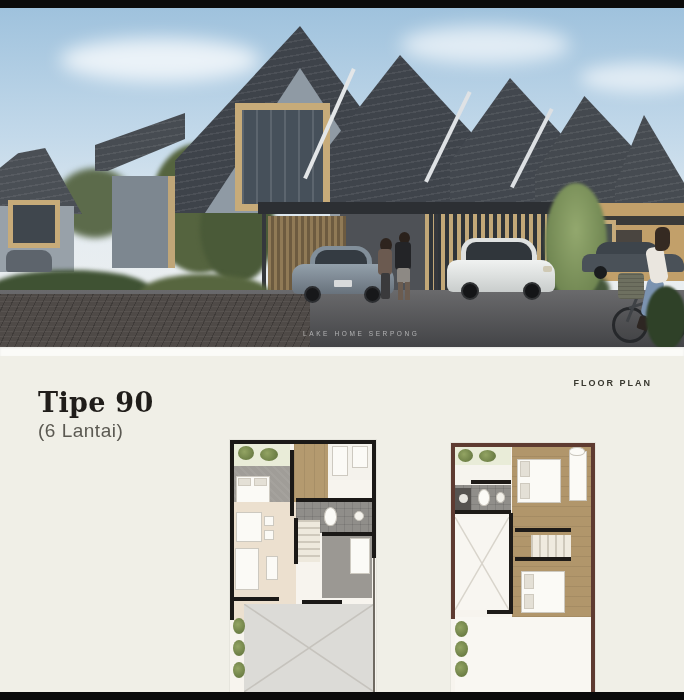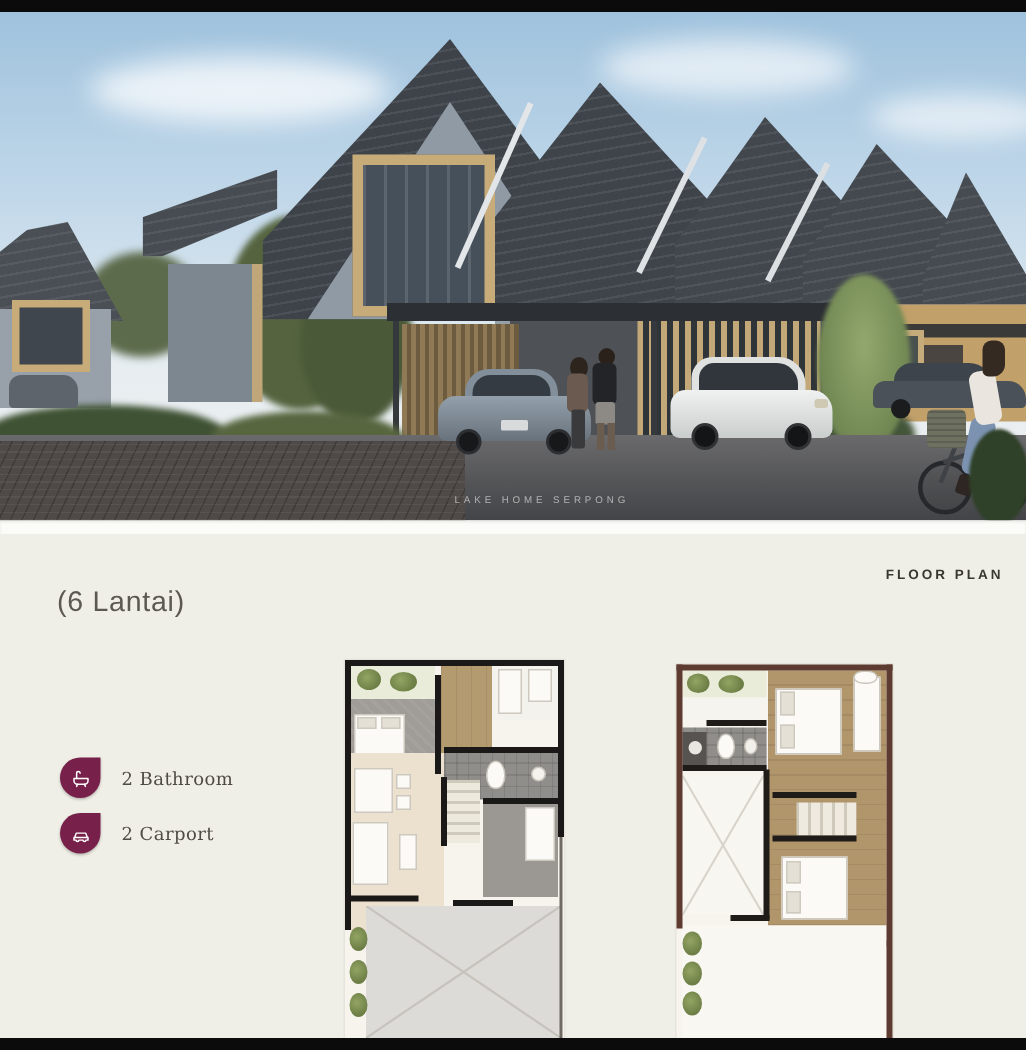--- a/index.html
+++ b/index.html
@@ -173,48 +173,29 @@
 
   <div class="a blob" style="left:646px;top:278px;width:40px;height:64px;background:#2f4128;filter:blur(1px);"></div>
 
   <div class="a watermark" style="left:303px;top:322px;">LAKE HOME SERPONG</div>
 </div>
 
 <div class="a gap"></div>
 
 <div class="a content">
 
-  <div class="a plan-label" style="right:15px;top:22px;margin-left:36px;">FLOOR PLAN</div>
+  <div class="a plan-label" style="right:32px;top:22px;margin-left:36px;">FLOOR PLAN</div>
 
   <div class="a" style="left:38px;top:33px;">
+    <div class="title">Tipe 90</div>
     <div class="subtitle" style="margin-top:2px;">(6 Lantai)</div>
   </div>
 
 
-  <div class="a feature-row" style="left:40px;top:149px;">
-    <div class="drop">
-      <svg viewBox="0 0 24 24" fill="none" stroke="#ffffff" stroke-width="1.7" stroke-linecap="round" stroke-linejoin="round">
-        <path d="M4 12h16v2.5a4 4 0 0 1-4 4H8a4 4 0 0 1-4-4V12z"></path>
-          <path d="M7 12V6a2 2 0 0 1 4 0"></path>
-          <path d="M8 18.5L7 21"></path>
-          <path d="M16 18.5L17 21"></path>
-      </svg>
-    </div>
-    <div class="feature-label">2 Bathroom</div>
-  </div>
-
-  <div class="a feature-row" style="left:40px;top:186px;">
-    <div class="drop">
-      <svg viewBox="0 0 24 24" fill="none" stroke="#ffffff" stroke-width="1.7" stroke-linecap="round" stroke-linejoin="round">
-        <path d="M5 15.5l1.6-4.5h10.8L19 15.5"></path>
-          <path d="M4 16h16v3h-2.4a1.6 1.6 0 0 1-3.2 0H9.6a1.6 1.6 0 0 1-3.2 0H4v-3z"></path>
-      </svg>
-    </div>
-    <div class="feature-label">2 Carport</div>
-  </div>
+
 
   <div class="a plan" style="left:230px;top:84px;width:146px;height:252px;">
 
     <div class="a garden" style="left:4px;top:4px;width:56px;height:22px;"></div>
     <div class="a plant" style="left:8px;top:6px;width:16px;height:14px;"></div>
     <div class="a plant" style="left:30px;top:8px;width:18px;height:13px;"></div>
     <div class="a carpet" style="left:4px;top:26px;width:58px;height:56px;"></div>
     <div class="a fixture" style="left:6px;top:36px;width:34px;height:40px;"></div>
     <div class="a" style="left:8px;top:38px;width:13px;height:8px;background:#e4e0d6;border:1px solid #cfcabf;box-sizing:border-box;"></div>
     <div class="a" style="left:24px;top:38px;width:13px;height:8px;background:#e4e0d6;border:1px solid #cfcabf;box-sizing:border-box;"></div>

